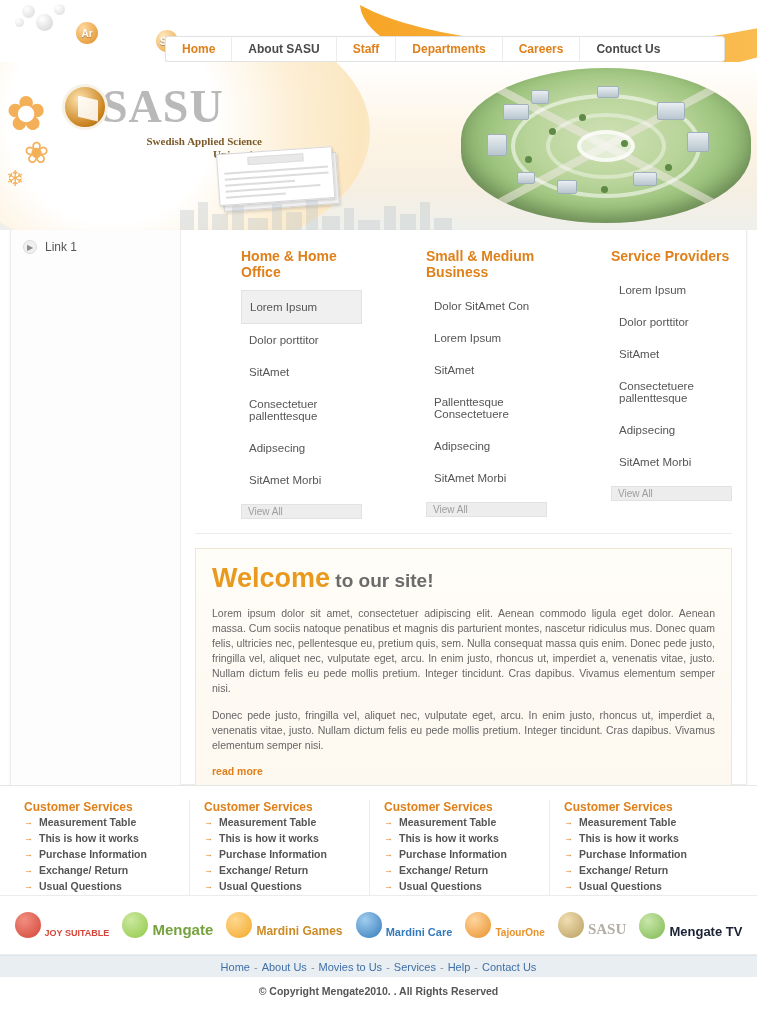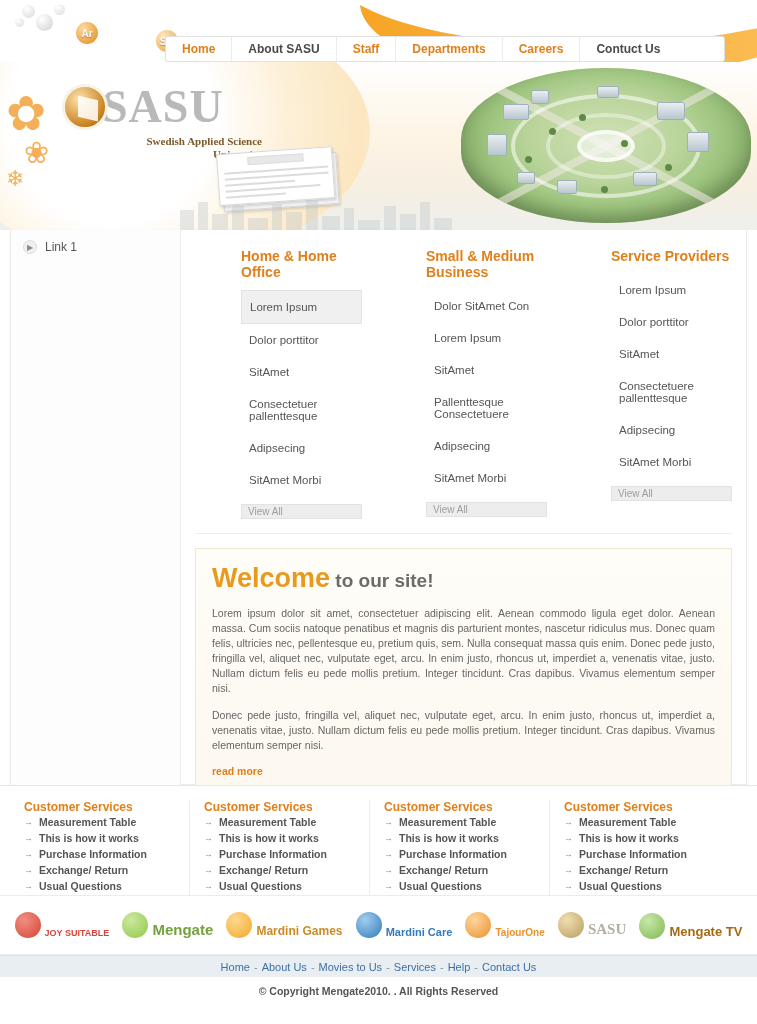--- a/index.html
+++ b/index.html
@@ -644,21 +644,21 @@
     <div class="plogo">
       <span class="mark" style="background:radial-gradient(circle at 35% 30%,#ffd39a,#e88c20);"></span>
       <span class="txt" style="color:#e88c20;font-size:10px;">TajourOne</span>
     </div>
     <div class="plogo">
       <span class="mark" style="background:radial-gradient(circle at 35% 30%,#f0dcae,#b59a56);"></span>
       <span class="txt" style="color:#b0aba0;font-size:15px;font-family:'Liberation Serif',serif;">SASU</span>
     </div>
     <div class="plogo">
       <span class="mark" style="background:radial-gradient(circle at 35% 30%,#c6e6a6,#7ab648);"></span>
-      <span class="txt" style="color:#a16207;font-size:13px;margin-top:12px;">Mengate TV</span>
+      <span class="txt" style="color:#0f172a;font-size:13px;margin-top:12px;">Mengate TV</span>
     </div>
   </div>
 
   <div class="botbar">
     <a href="#">Home</a>
     <span class="sep">-</span>
     <a href="#">About Us</a>
     <span class="sep">-</span>
     <a href="#">Movies to Us</a>
     <span class="sep">-</span>

